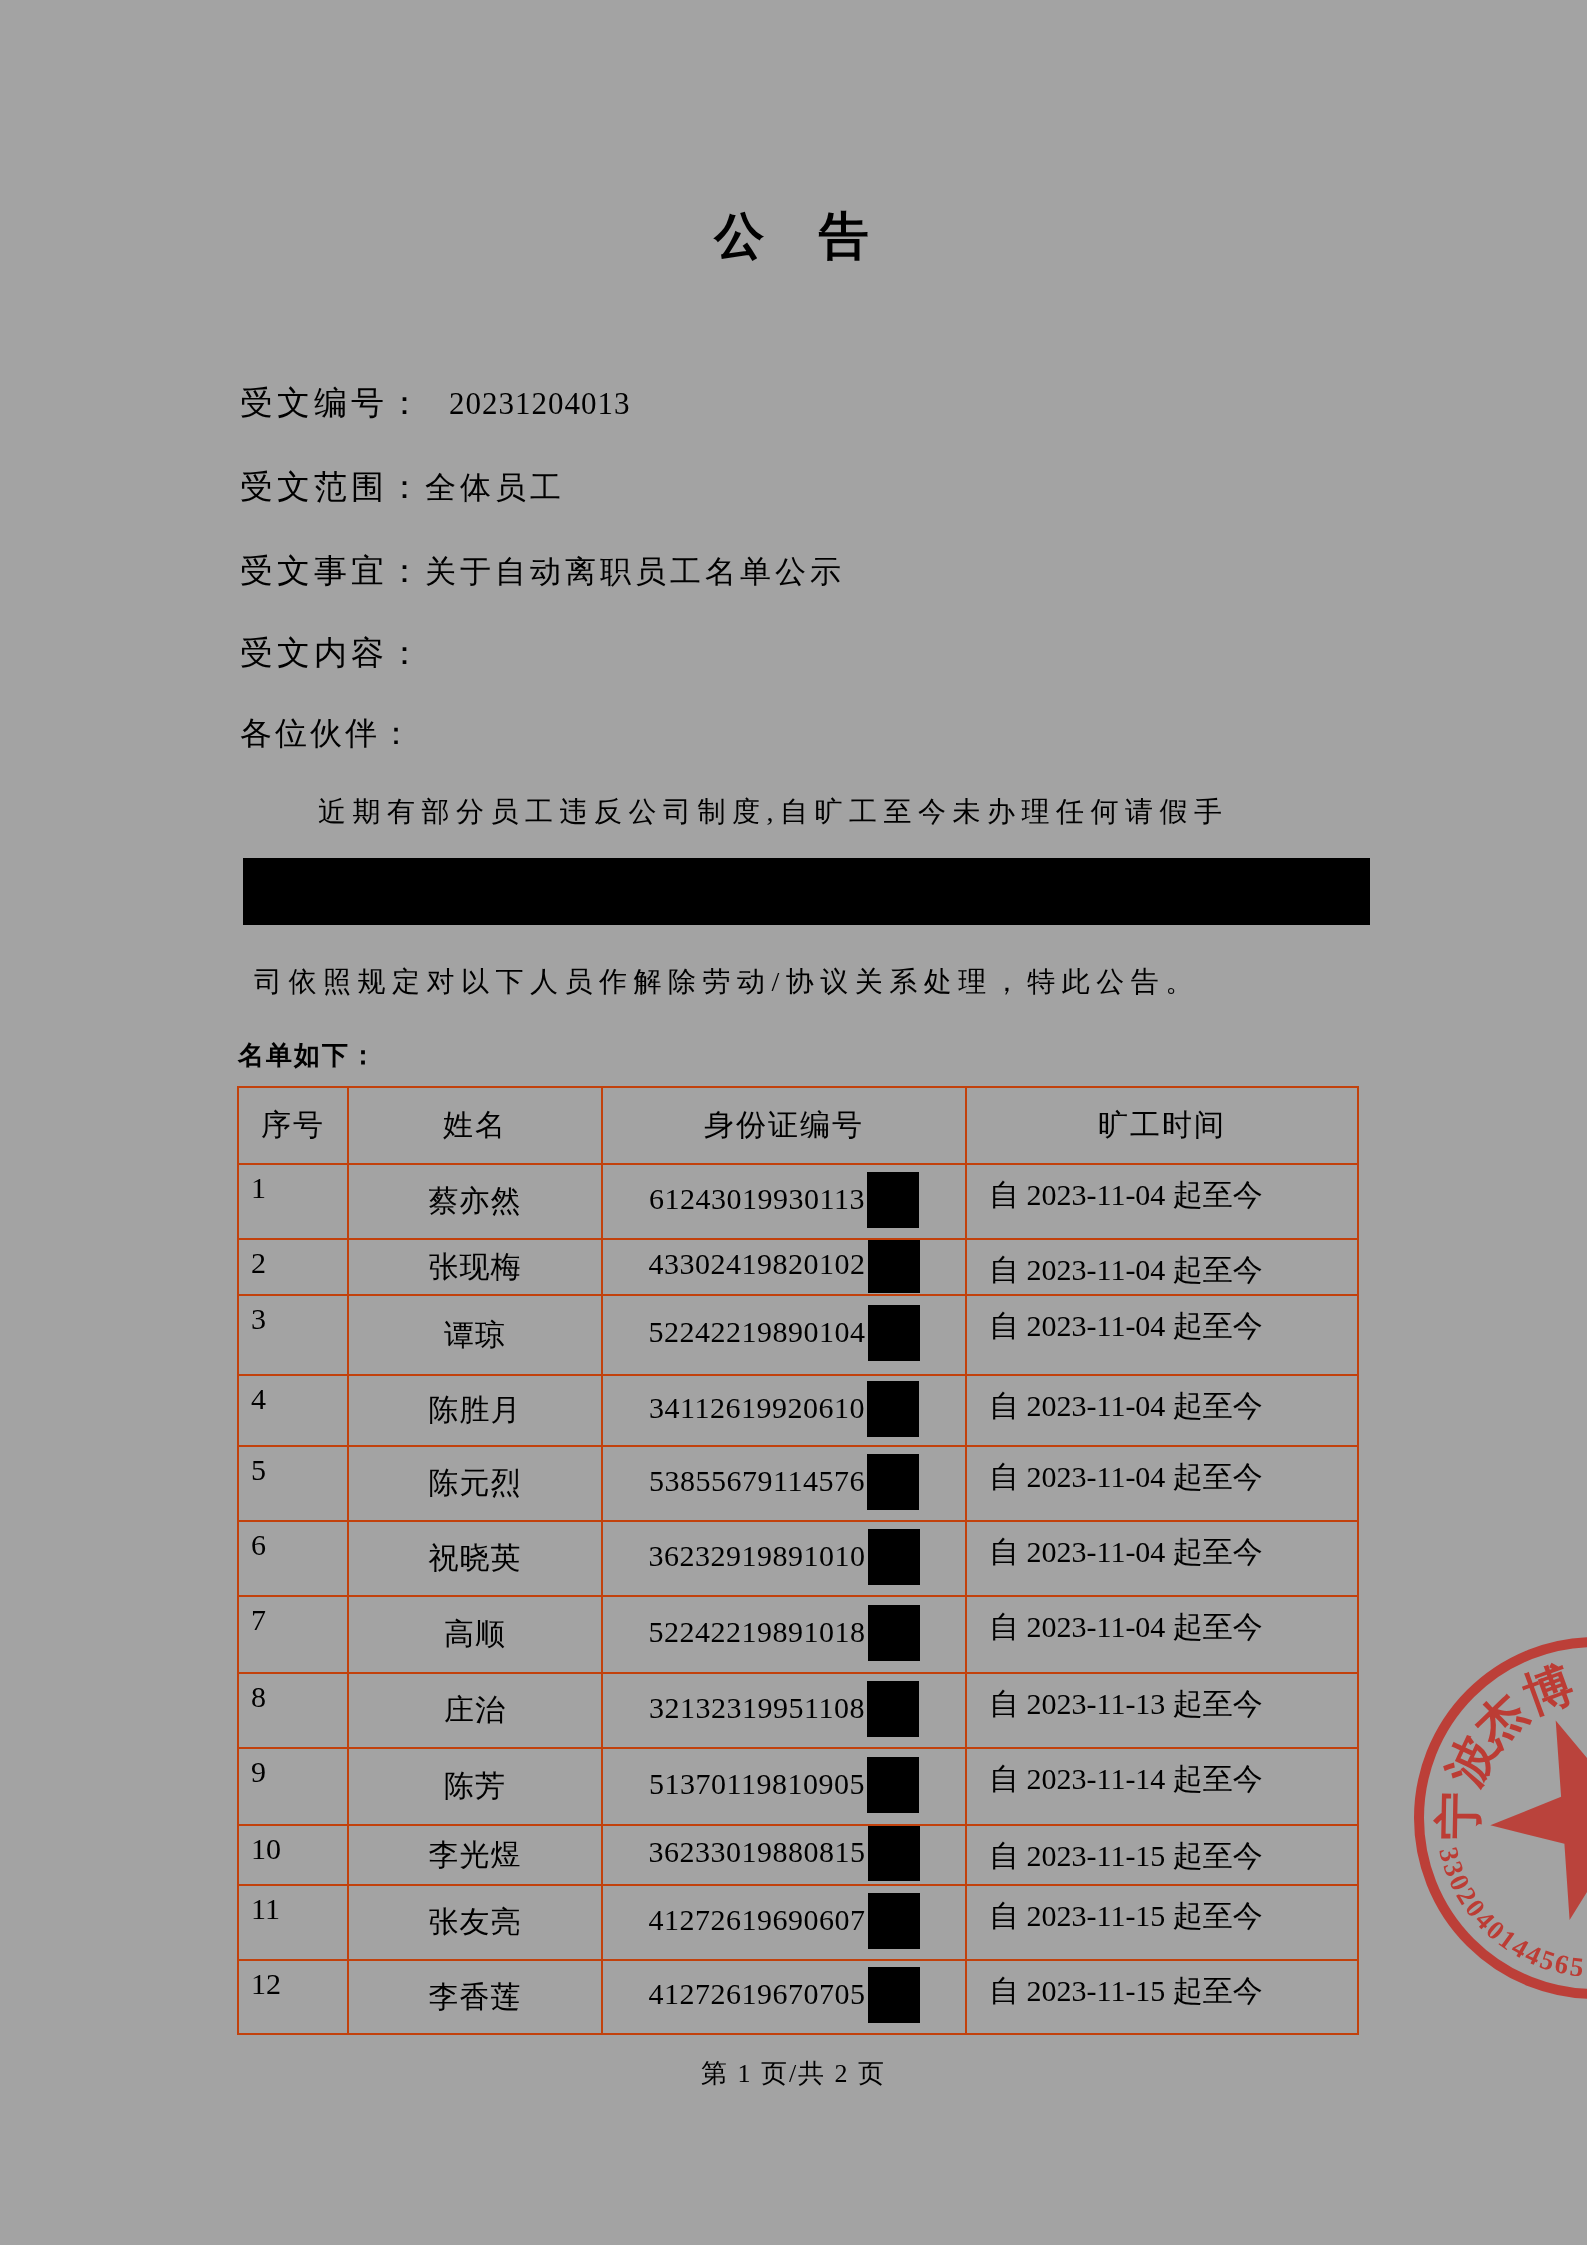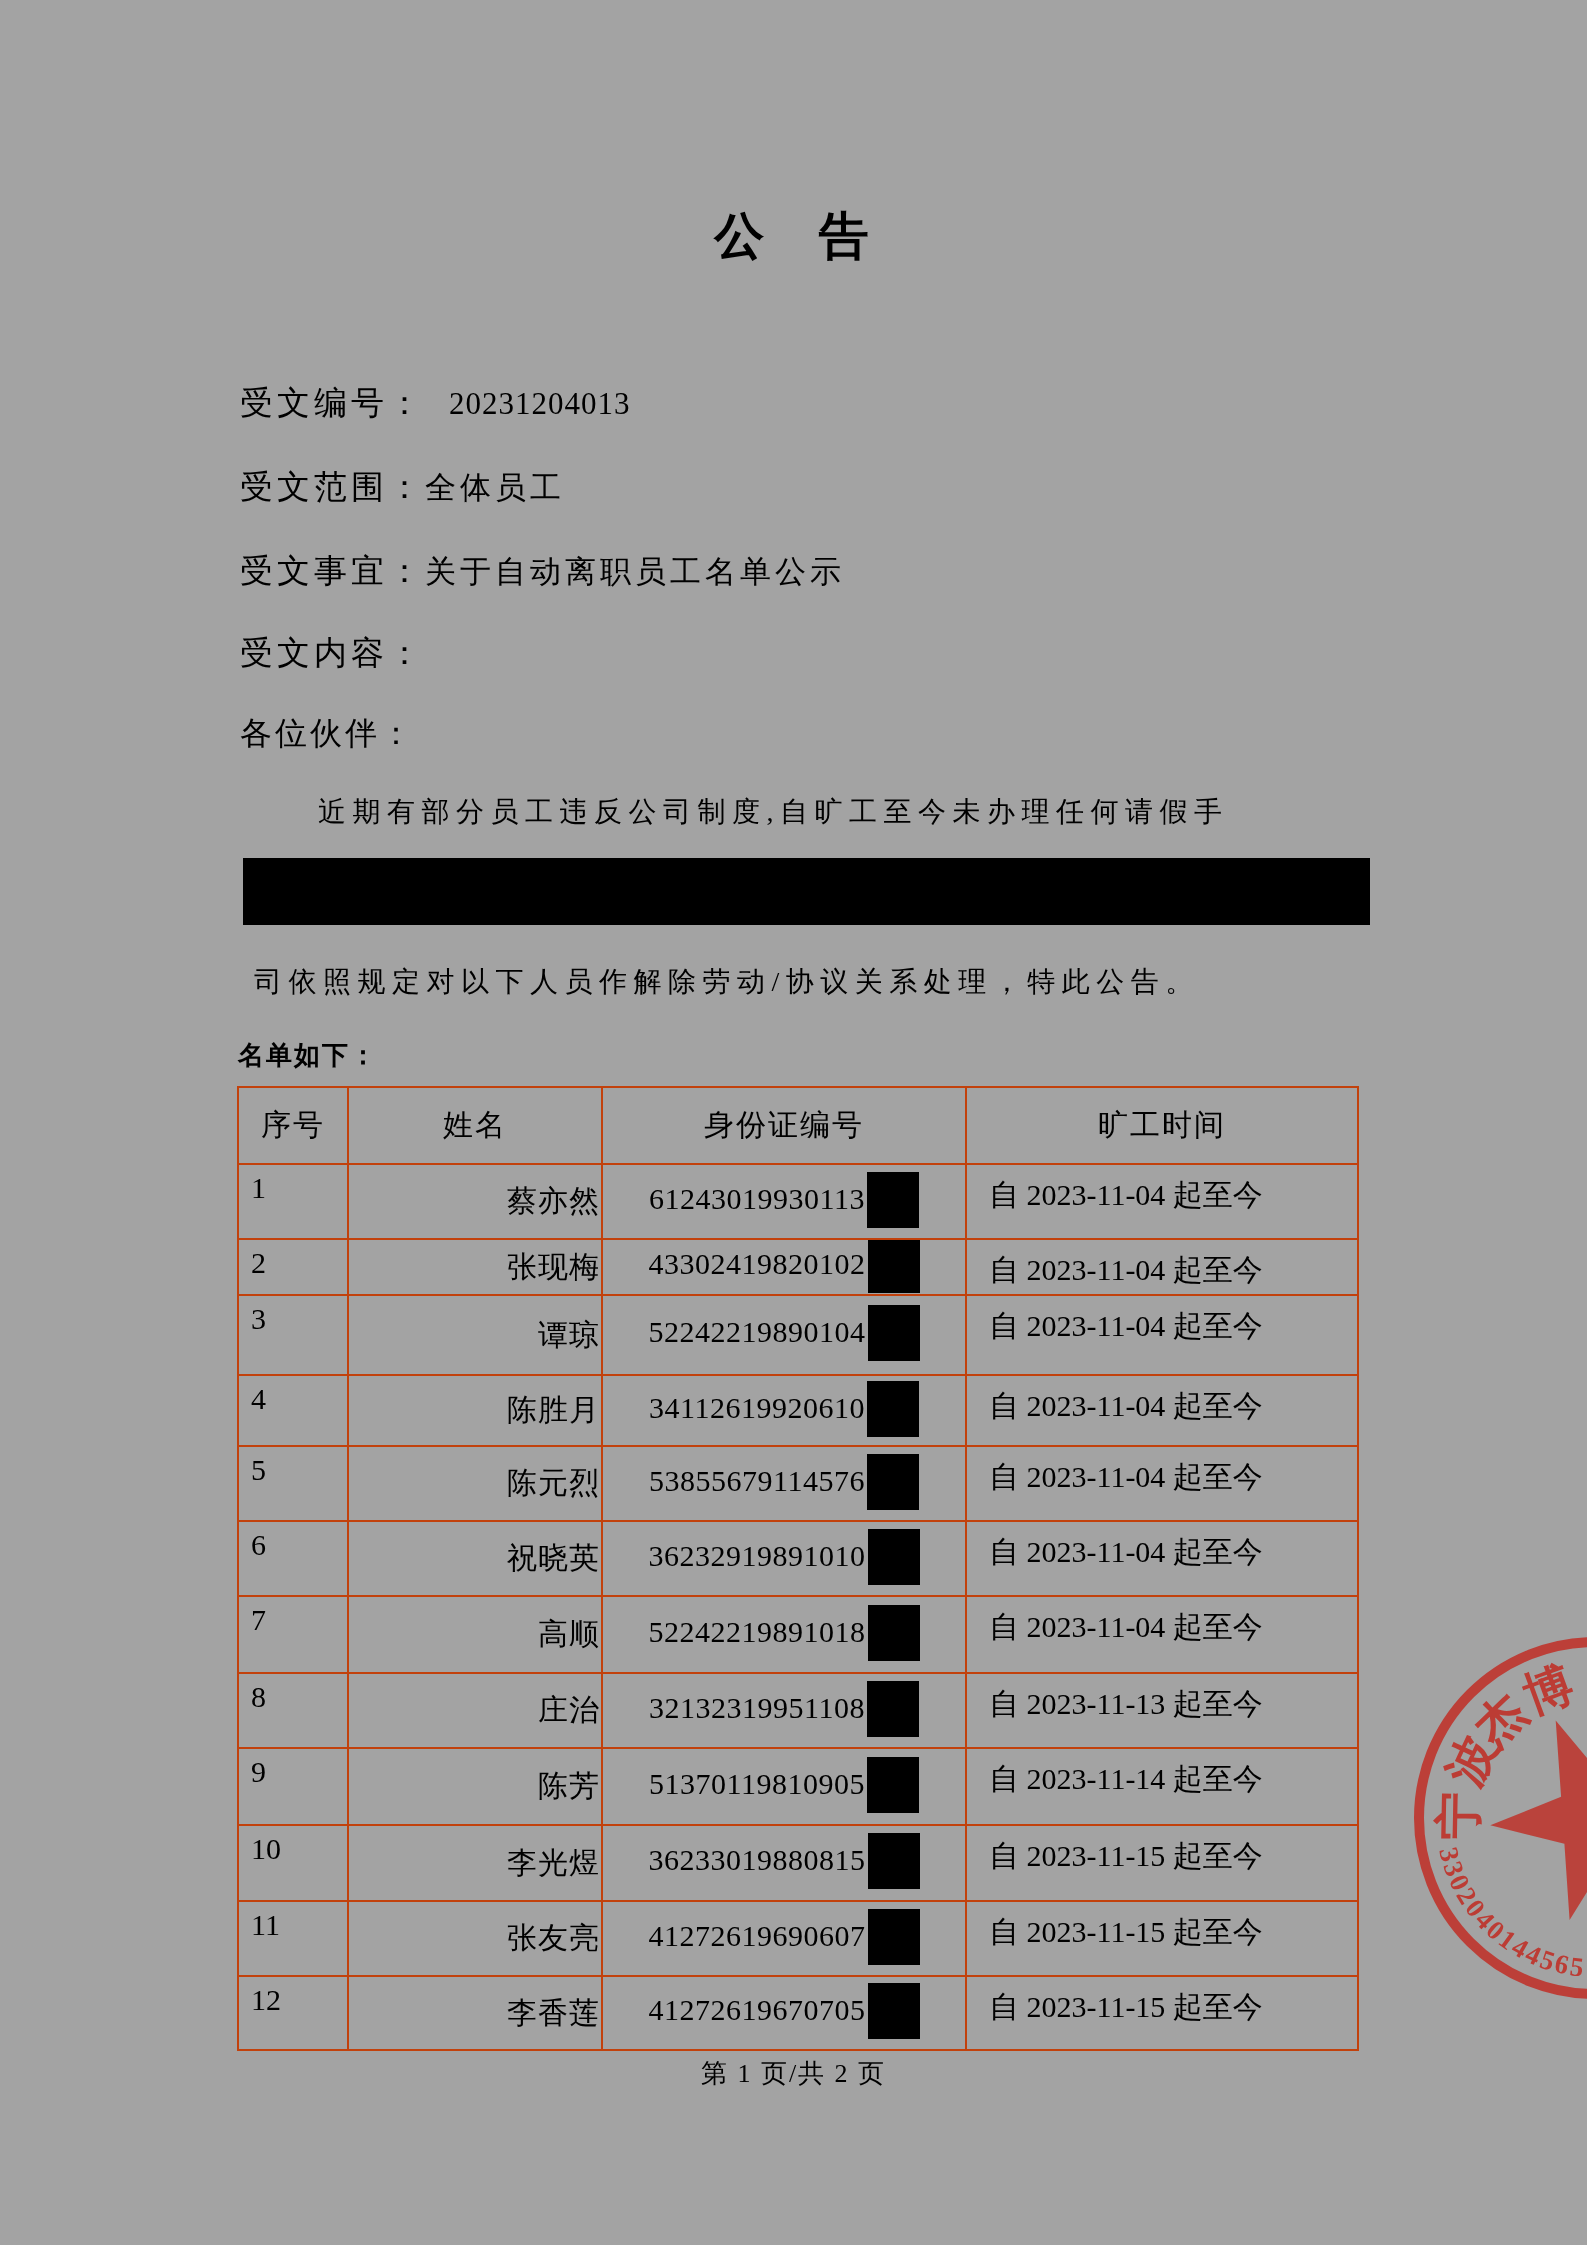--- a/index.html
+++ b/index.html
@@ -20,26 +20,26 @@
   .indent{ text-indent:64px;}
   .redact-bar{position:absolute;left:243px;top:858px;width:1127px;height:67px;background:#000;}
   .list-intro{position:absolute;left:238px;top:1038px;font-size:26px;font-weight:bold;letter-spacing:2px;}
   table.roster{
     position:absolute;left:237px;top:1086px;width:1120px;
     border-collapse:collapse;table-layout:fixed;font-size:30px;
   }
   table.roster td,table.roster th{border:2px solid #c2410c;font-weight:normal;overflow:hidden;}
   table.roster th{text-align:center;vertical-align:middle;letter-spacing:2px;}
   td.c-seq{vertical-align:top;text-align:left;padding:6px 0 0 12px;}
-  td.c-name{vertical-align:middle;text-align:right;letter-spacing:1px;border-radius:32px;}
+  td.c-name{vertical-align:middle;text-align:center;letter-spacing:1px;border-radius:32px;}
   td.c-id{vertical-align:middle;text-align:center;letter-spacing:0.5px;}
   td.c-time{vertical-align:top;text-align:left;padding:10px 0 0 22px;white-space:nowrap;}
   .redact-box{display:inline-block;width:52px;height:56px;background:#000;vertical-align:middle;margin-left:2px;margin-top:-4px;}
   tr.hh{height:77px;} tr.h75{height:75px;} tr.h39{height:39px;} tr.h80{height:80px;}
-  tr.h71{height:71px;} tr.h77{height:77px;} tr.h76{height:76px;padding-left:36px;} tr.h74{height:74px;}
+  tr.h71{height:71px;} tr.h77{height:77px;} tr.h76{height:60px;padding-left:36px;} tr.h74{height:74px;}
   .footer{position:absolute;left:0;top:2056px;width:100%;text-align:center;font-size:26px;letter-spacing:2px;}
   .seal{position:absolute;left:1375px;top:1598px;width:440px;height:440px;}
   .seal text{font-family:"Liberation Serif","DejaVu Serif",serif;}
 </style>
 </head>
 <body>
 
 <div class="page">
 
   <div class="doc-title">公 告</div>

